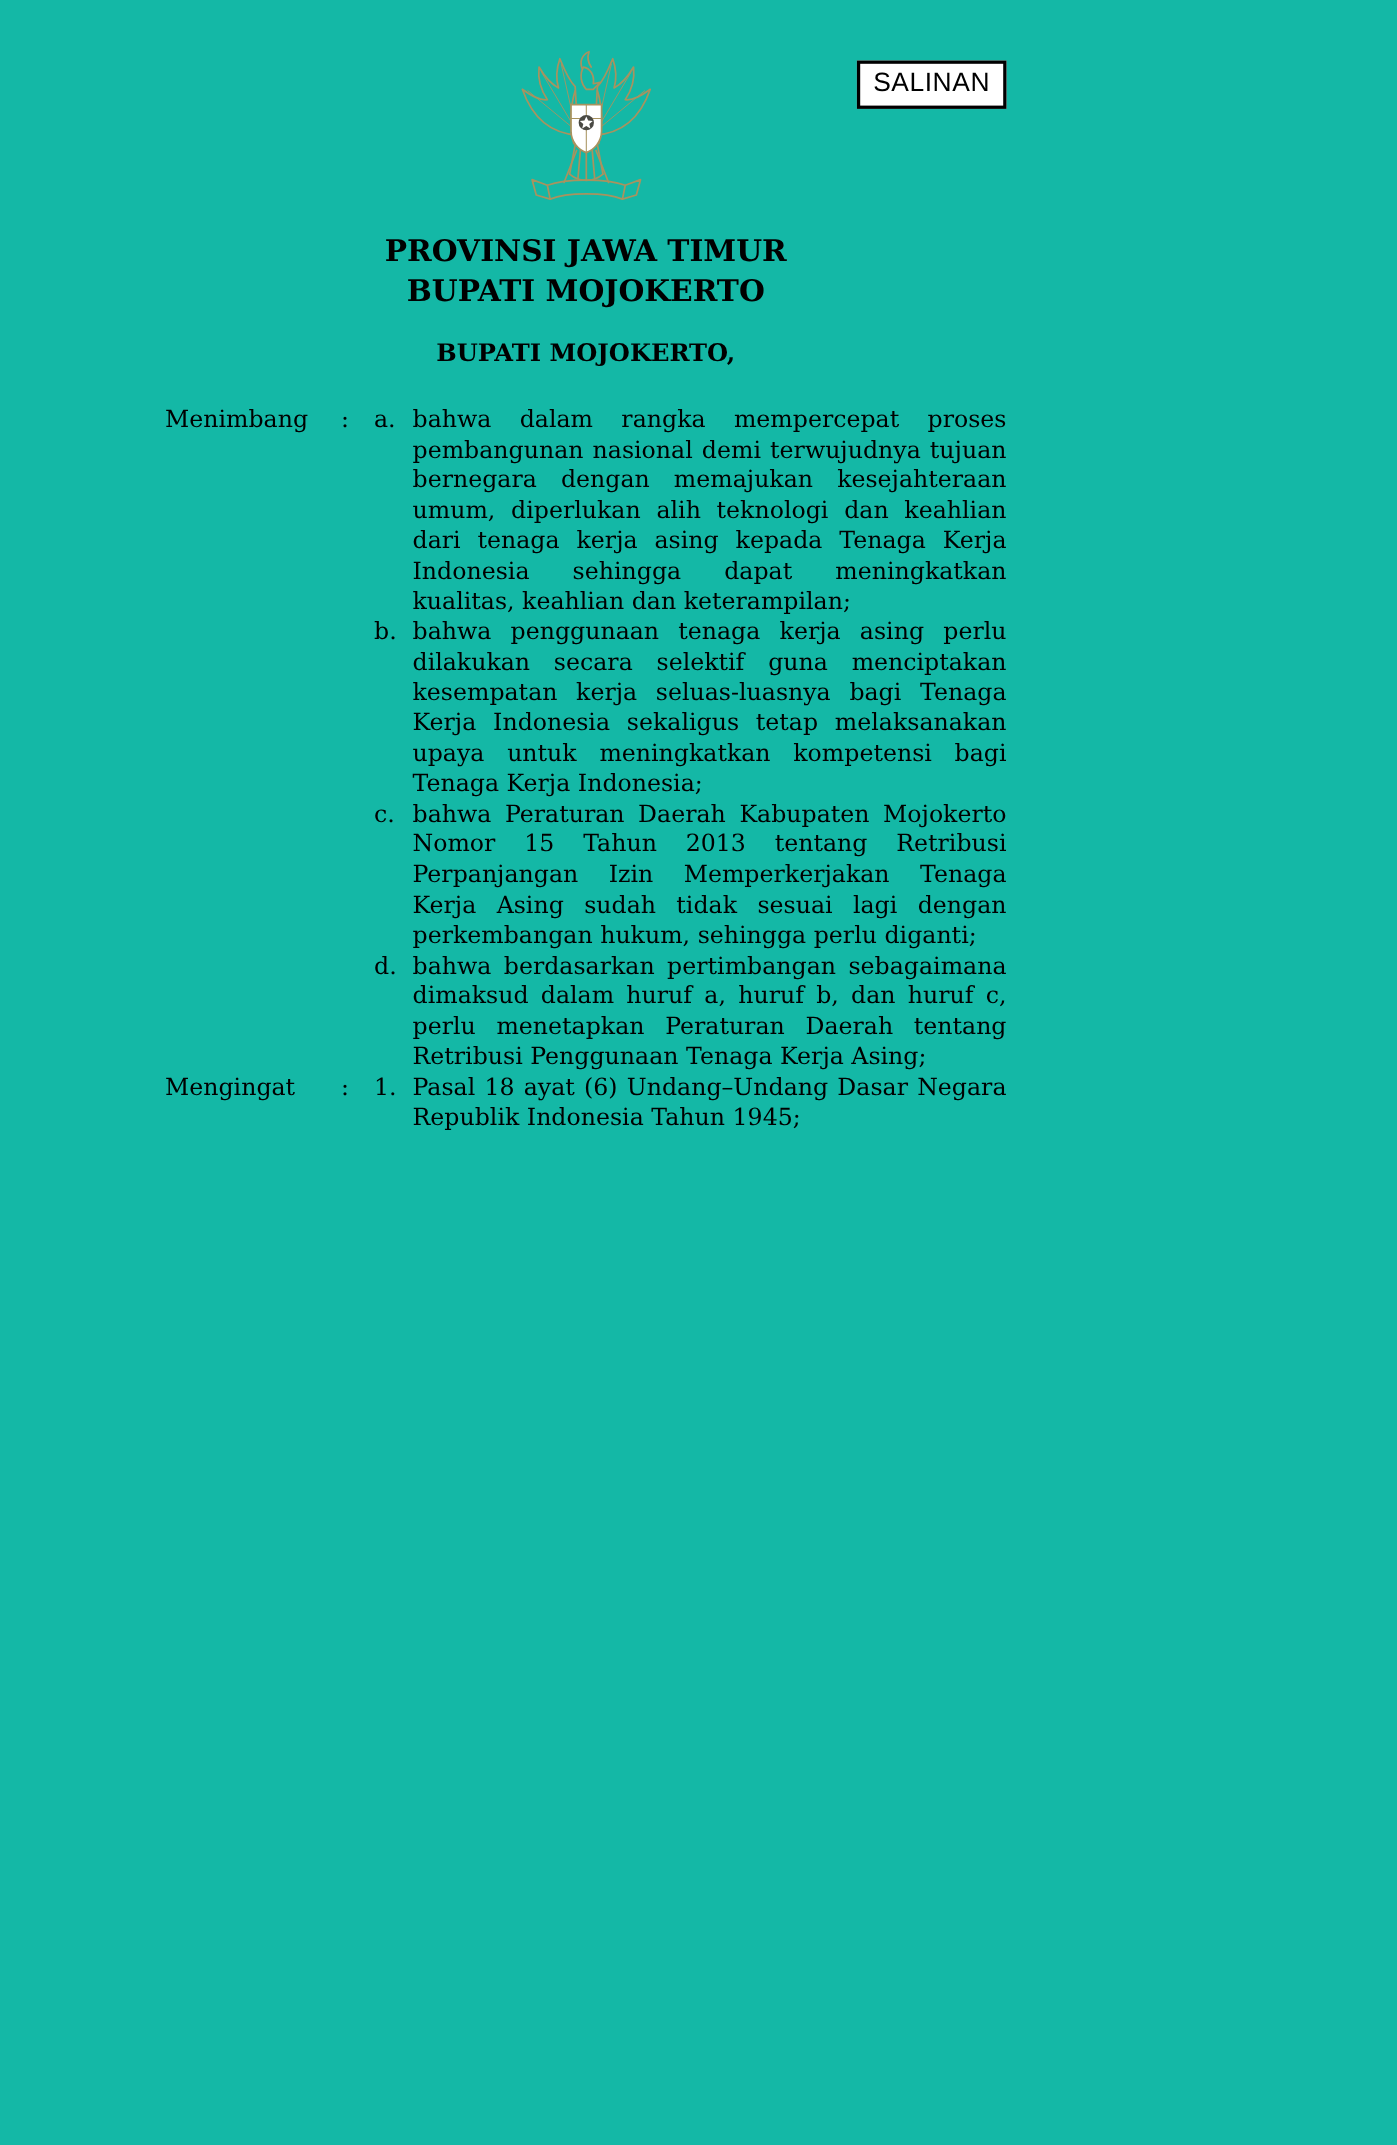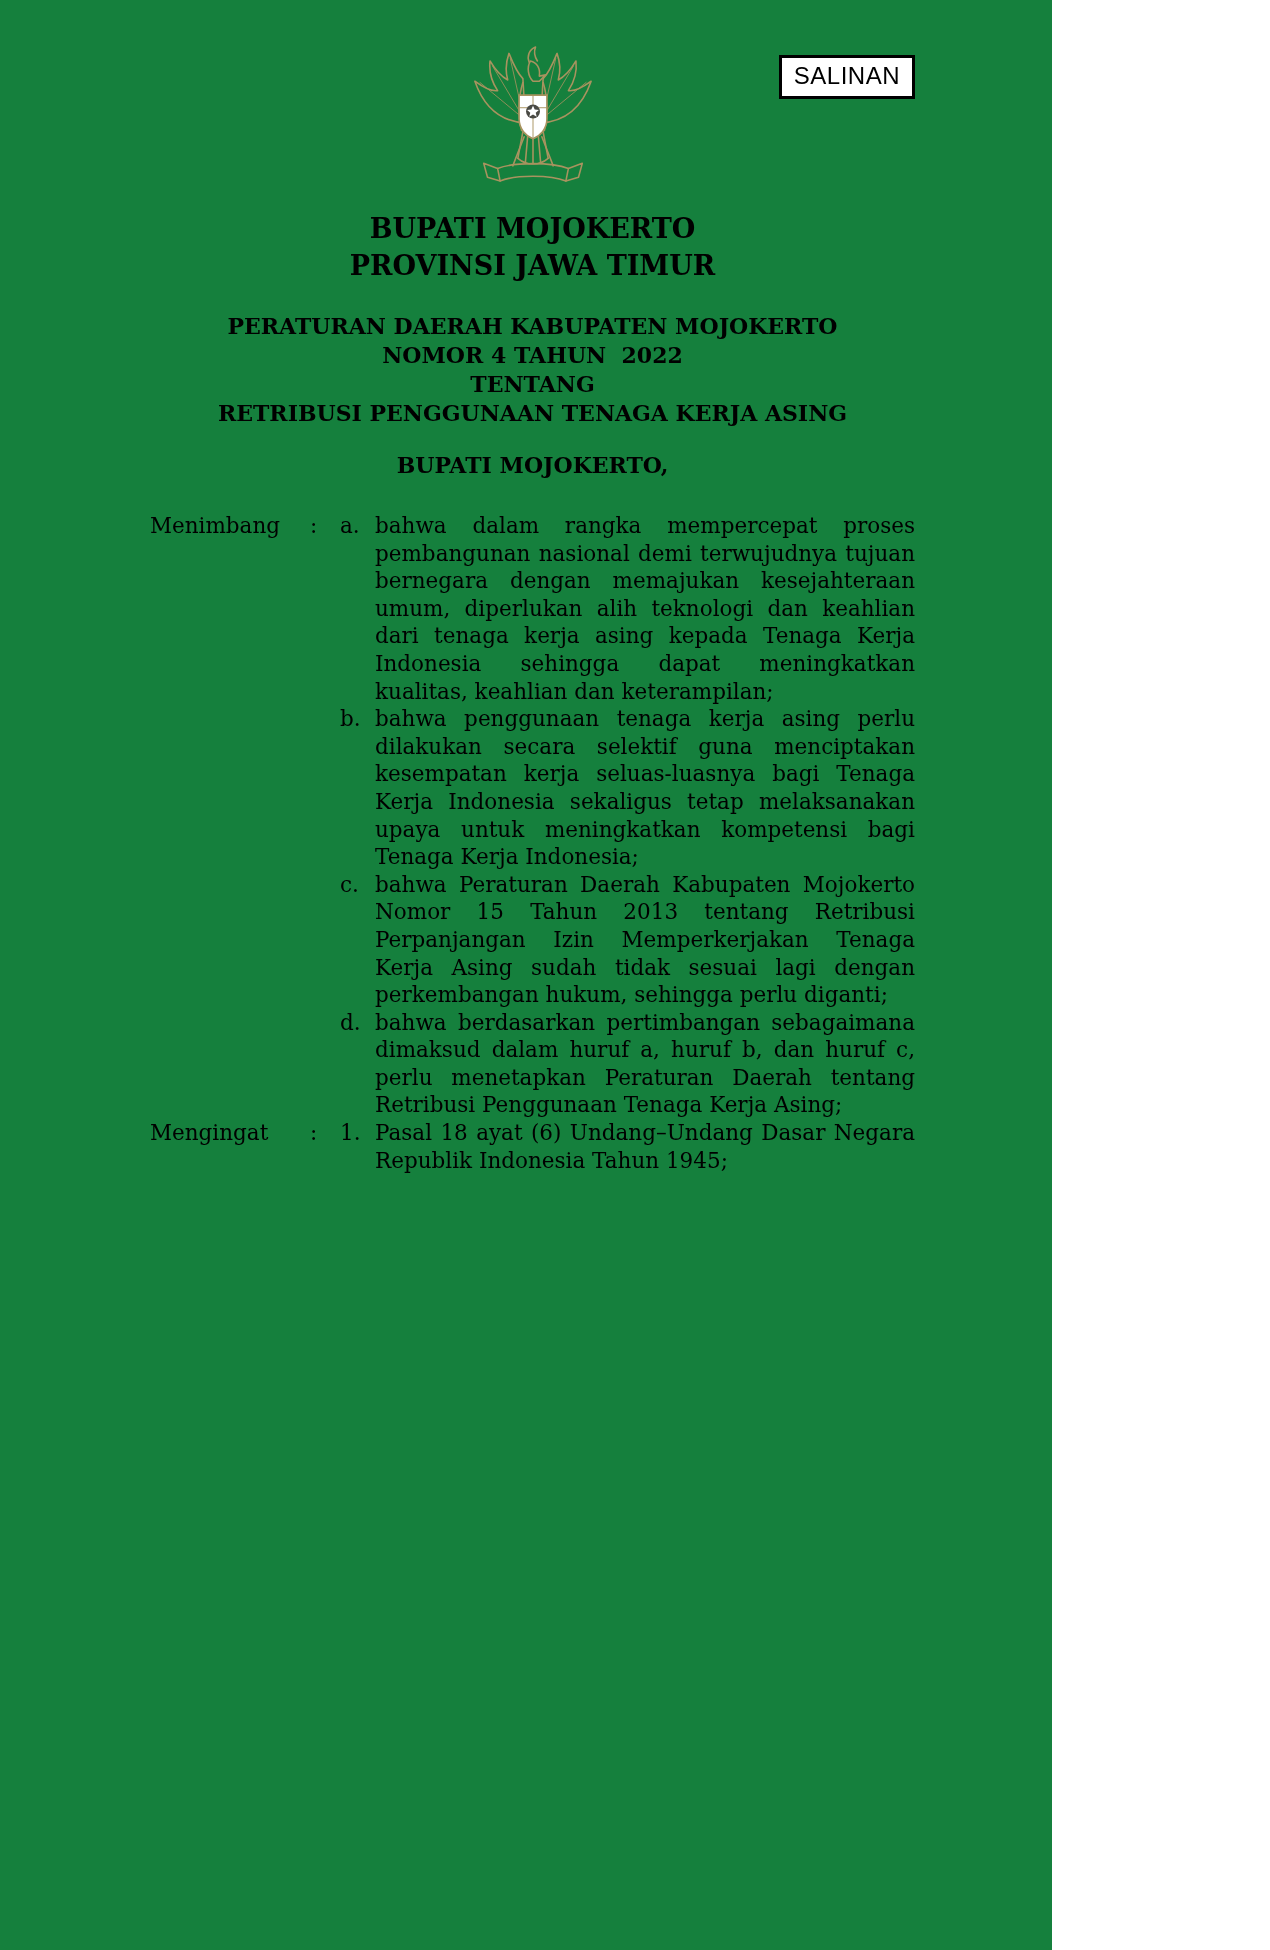--- a/index.html
+++ b/index.html
@@ -5,22 +5,22 @@
   * { margin: 0; padding: 0; box-sizing: border-box; }
   html, body { background: #ffffff; }
   body {
     width: 1270px; height: 1950px;
     font-family: "DejaVu Serif", "Liberation Serif", serif;
     color: #000;
     position: relative;
   }
   .page {
     position: relative;
-    width: 1052px; height: 1950px;
-    background: #15803d;
+    width: 1270px; height: 1950px;
+    background: #14b8a6;
     overflow: hidden;
   }
   .content {
     position: absolute;
     left: 150px; top: 0;
     width: 765px;
   }
   .stamp {
     position: absolute;
     top: 55px; right: 0;
@@ -117,30 +117,24 @@
         <g>
           <path d="M98 84 L142 84 L142 122 C 142 138, 131 149, 120 153 C 109 149, 98 138, 98 122 Z" fill="#ffffff" stroke="#a8935f" stroke-width="2.5"></path>
           <path d="M98 104 L142 104 M120 84 L120 153" stroke="#a8935f" stroke-width="1.5" fill="none"></path>
           <circle cx="120" cy="110" r="11" fill="#4a4a44"></circle>
           <path d="M120 101 L122.7 107 L129.3 107.6 L124.3 111.9 L125.9 118.3 L120 114.8 L114.1 118.3 L115.7 111.9 L110.7 107.6 L117.3 107 Z" fill="#ffffff"></path>
         </g>
       </svg>
     </div>
 
     <div class="letterhead">
+      <div>PROVINSI JAWA TIMUR</div>
       <div>BUPATI MOJOKERTO</div>
-      <div>PROVINSI JAWA TIMUR</div>
     </div>
 
-    <div class="title-block">
-      <div>PERATURAN DAERAH KABUPATEN MOJOKERTO</div>
-      <div>NOMOR 4 TAHUN  2022</div>
-      <div>TENTANG</div>
-      <div>RETRIBUSI PENGGUNAAN TENAGA KERJA ASING</div>
-    </div>
 
 
     <div class="issuer">BUPATI MOJOKERTO,</div>
 
     <div class="section considering">
       <div class="sec-label">Menimbang</div>
       <div class="sec-colon">:</div>
       <div class="sec-items">
         <div class="clause">
           <div class="clause-marker">a.</div>

